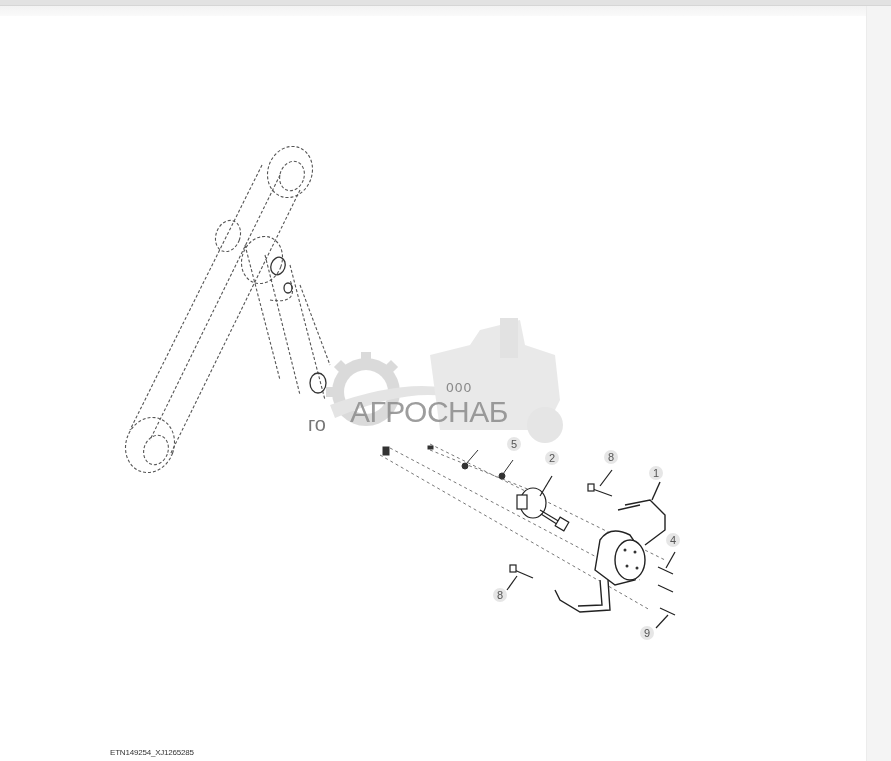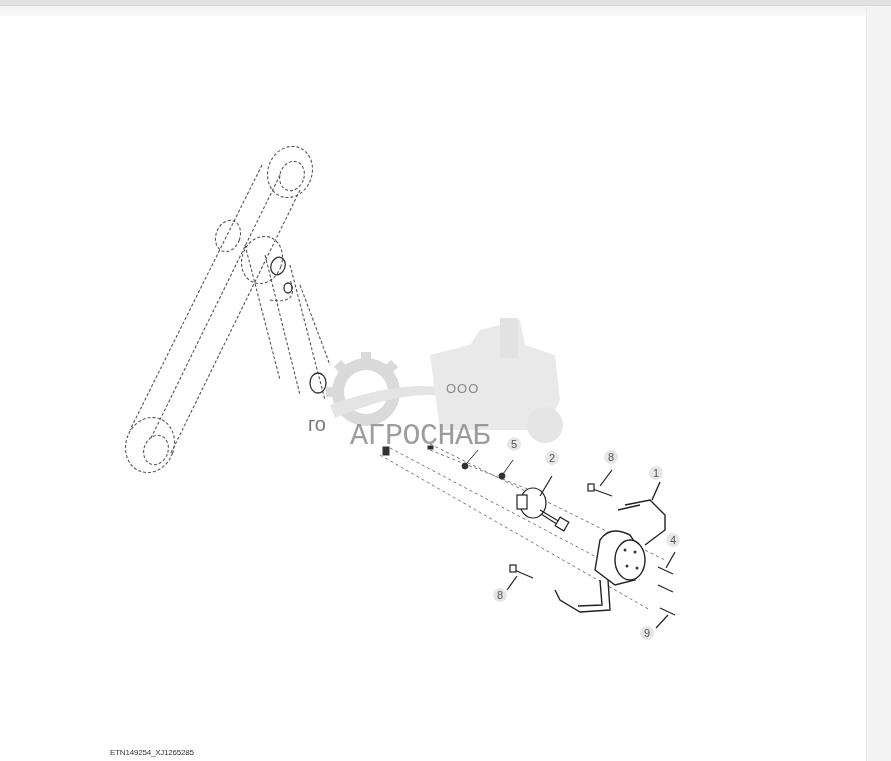--- a/index.html
+++ b/index.html
@@ -31,26 +31,26 @@
     font-size: 8px; color: #333; letter-spacing: -0.2px; padding-left: 28px;
   }
   .callout {
     position: absolute; width: 14px; height: 14px; border-radius: 50%;
     background: #e6e6e6; color: #555; font-size: 11px; line-height: 14px;
     text-align: center;
   }
   .wm-ooo {
     position: absolute; left: 446px; top: 381px; font-size: 13px;
     color: #8a8a8a; letter-spacing: 1px;
-    font-family: Liberation Sans, sans-serif;
+    font-family: Liberation Mono, monospace;
   }
   .wm-title {
     position: absolute; left: 350px; top: 395px; font-size: 30px;
-    color: #8c8c8c; font-family: Liberation Mono, monospace;
-    letter-spacing: -0.5px; opacity: 0.85; margin-top: 24px;
+    color: #8c8c8c; font-family: Liberation Sans, sans-serif;
+    letter-spacing: -0.5px; opacity: 0.85;
   }
   .wm-frag {
     position: absolute; left: 308px; top: 413px; font-size: 20px; color: #777;
     font-family: "Liberation Sans", sans-serif;
     text-align: center;
   }
 </style>
 </head>
 <body>
 

